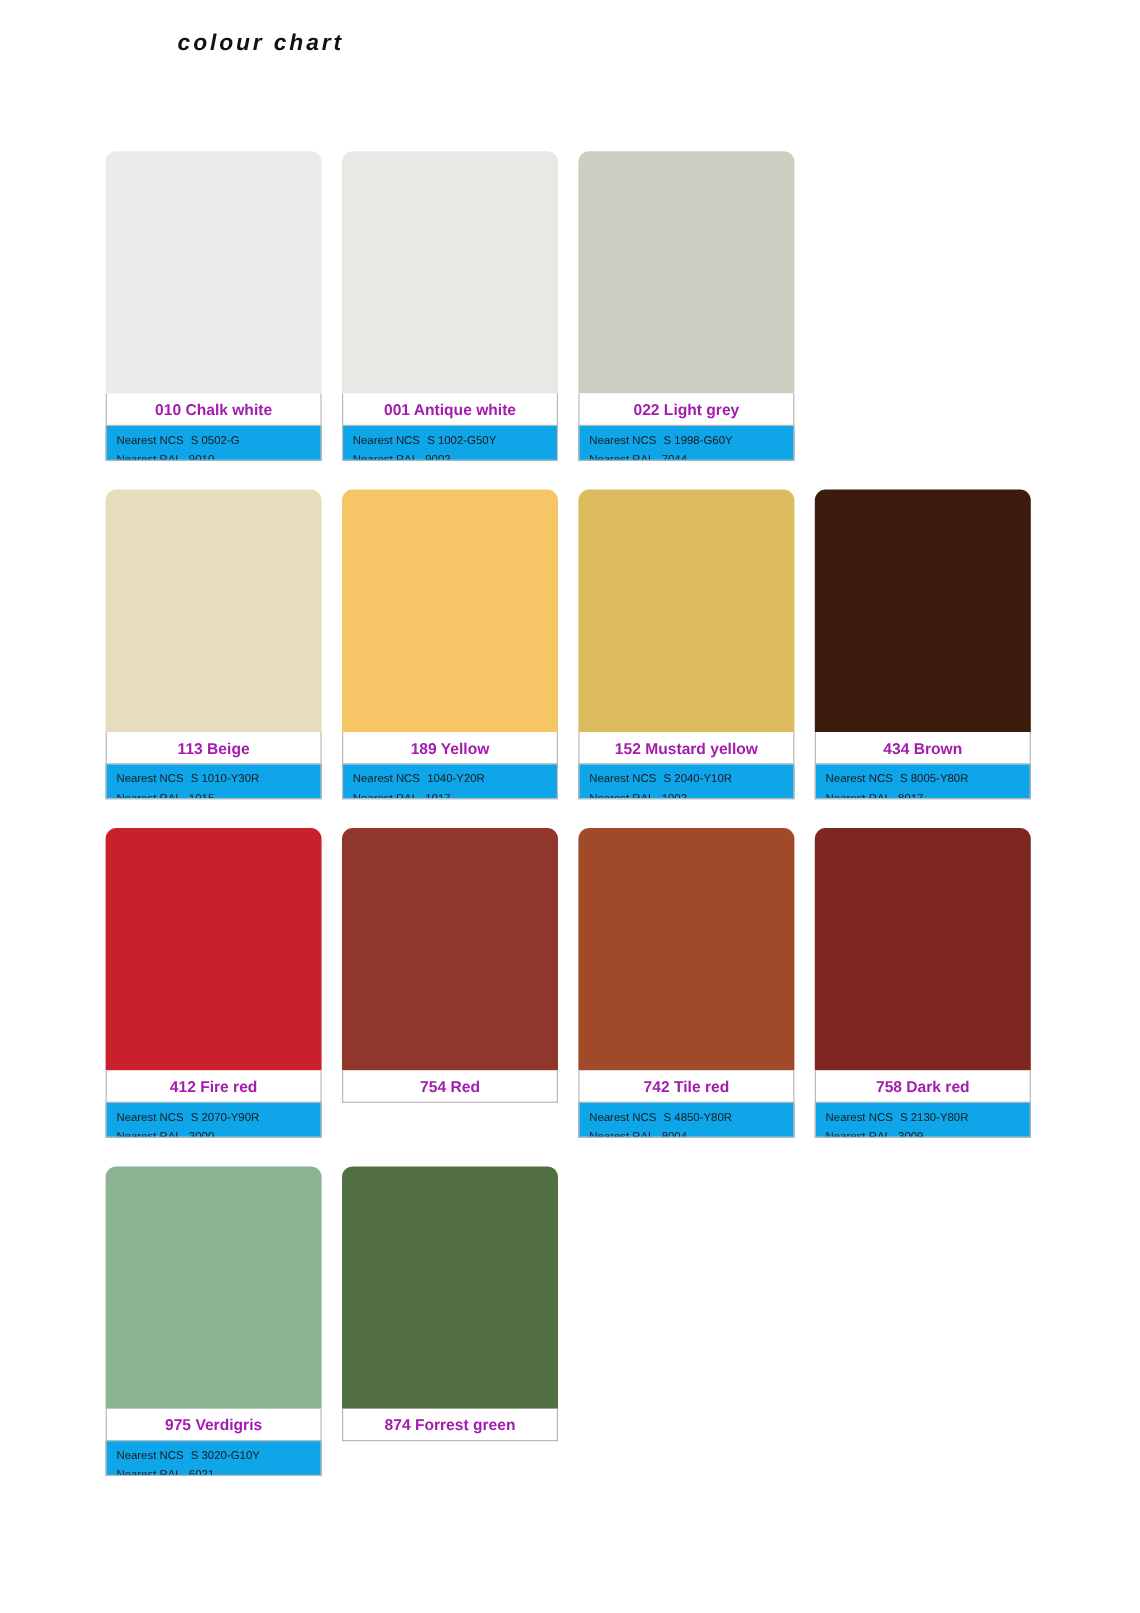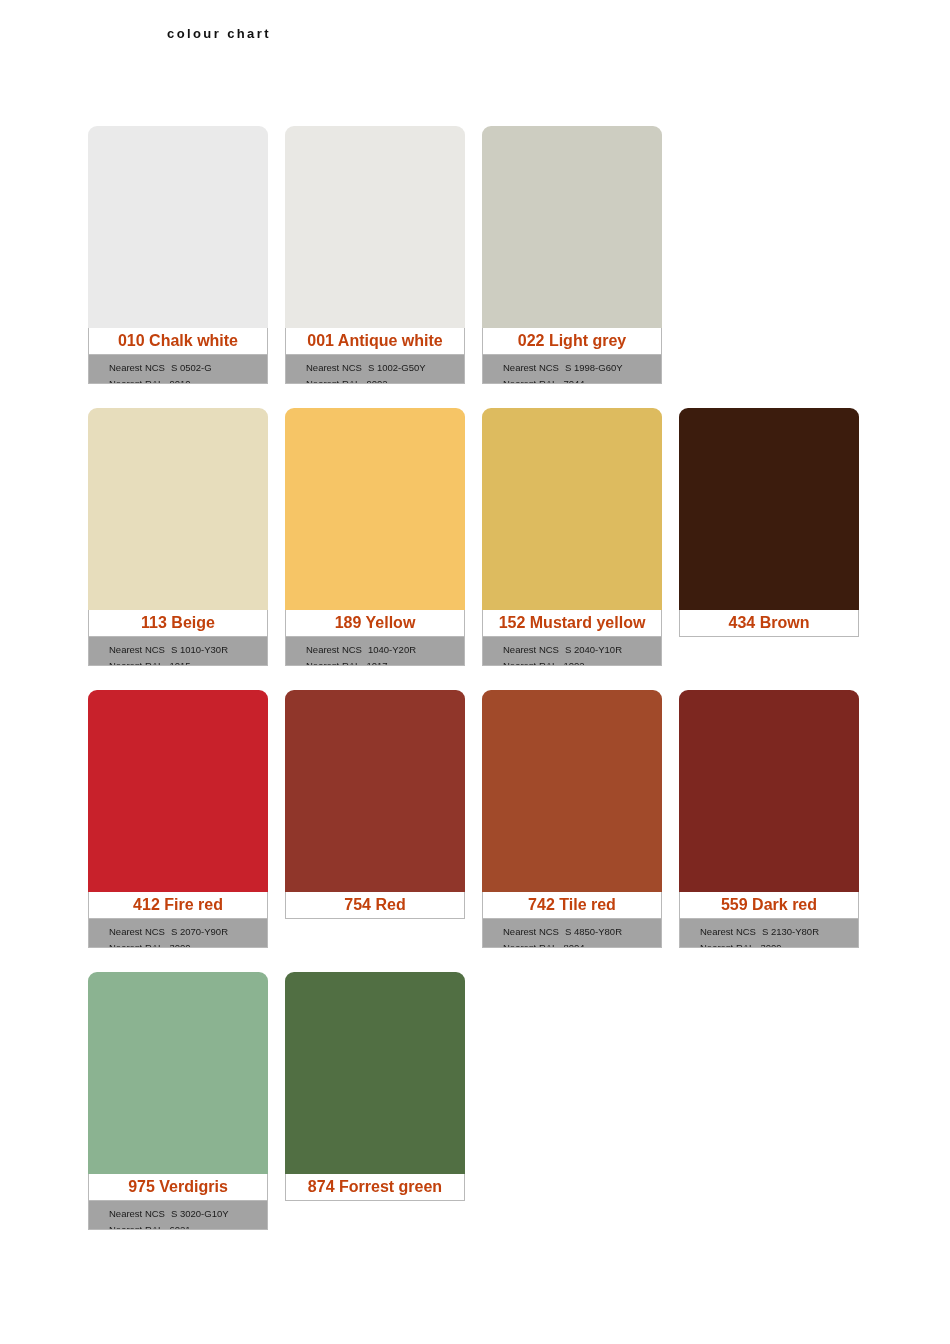--- a/index.html
+++ b/index.html
@@ -11,26 +11,27 @@
     width: 950px;
     height: 1344px;
     font-family: "Liberation Sans", sans-serif;
     color: #000000;
     position: relative;
     overflow: hidden;
   }
 
   .page-title {
     position: absolute;
-    left: 167px;
+    left: 148px;
     top: 26px;
-    font-size: 13px;
+    font-size: 19px;
     font-weight: bold;
     letter-spacing: 2.4px;
     color: #111111;
+    font-style: italic;
   }
 
   .grid {
     position: absolute;
     left: 88px;
     top: 126px;
     width: 790px;
   }
 
   .row {
@@ -53,34 +54,34 @@
   .name-row {
     height: 26px;
     border: 1px solid #b9b9b9;
     border-top: none;
     display: flex;
     align-items: center;
     justify-content: center;
     background: #ffffff;
   }
   .name-row .name-text {
-    font-size: 16px;
+    font-size: 13px;
     font-weight: bold;
-    color: #c2410c;
+    color: #a21caf;
     line-height: 1;
   }
 
   .meta-box {
     border-left: 1px solid #b9b9b9;
     border-right: 1px solid #b9b9b9;
     border-bottom: 1px solid #b9b9b9;
-    background: #a3a3a3;
+    background: #0ea5e9;
     height: 29px;
     overflow: hidden;
-    padding: 5px 0 0 12px;
+    padding: 5px 0 0 0;
     box-sizing: border-box;
   }
 
   .meta-line {
     font-size: 9.5px;
     color: #1a1a1a;
     line-height: 16px;
     padding-left: 8px;
     white-space: nowrap;
   }
@@ -159,20 +160,24 @@
         <div class="meta-box">
           <div class="meta-line"><span class="meta-label">Nearest NCS</span><span class="meta-value">S 2040-Y10R</span></div>
           <div class="meta-line"><span class="meta-label">Nearest RAL</span><span class="meta-value">1002</span></div>
         </div>
       </div>
       <div class="card">
         <div class="swatch" style="background: rgb(60, 28, 13);"></div>
         <div class="name-row">
           <span class="name-text">434 Brown</span>
         </div>
+        <div class="meta-box">
+          <div class="meta-line"><span class="meta-label">Nearest NCS</span><span class="meta-value">S 8005-Y80R</span></div>
+          <div class="meta-line"><span class="meta-label">Nearest RAL</span><span class="meta-value">8017</span></div>
+        </div>
       </div>
     </div>
     <div class="row">
       <div class="card">
         <div class="swatch" style="background: rgb(200, 33, 43);"></div>
         <div class="name-row">
           <span class="name-text">412 Fire red</span>
         </div>
         <div class="meta-box">
           <div class="meta-line"><span class="meta-label">Nearest NCS</span><span class="meta-value">S 2070-Y90R</span></div>
@@ -191,21 +196,21 @@
           <span class="name-text">742 Tile red</span>
         </div>
         <div class="meta-box">
           <div class="meta-line"><span class="meta-label">Nearest NCS</span><span class="meta-value">S 4850-Y80R</span></div>
           <div class="meta-line"><span class="meta-label">Nearest RAL</span><span class="meta-value">8004</span></div>
         </div>
       </div>
       <div class="card">
         <div class="swatch" style="background: rgb(125, 39, 32);"></div>
         <div class="name-row">
-          <span class="name-text">559 Dark red</span>
+          <span class="name-text">758 Dark red</span>
         </div>
         <div class="meta-box">
           <div class="meta-line"><span class="meta-label">Nearest NCS</span><span class="meta-value">S 2130-Y80R</span></div>
           <div class="meta-line"><span class="meta-label">Nearest RAL</span><span class="meta-value">3009</span></div>
         </div>
       </div>
     </div>
     <div class="row">
       <div class="card">
         <div class="swatch" style="background: rgb(139, 179, 145);"></div>

